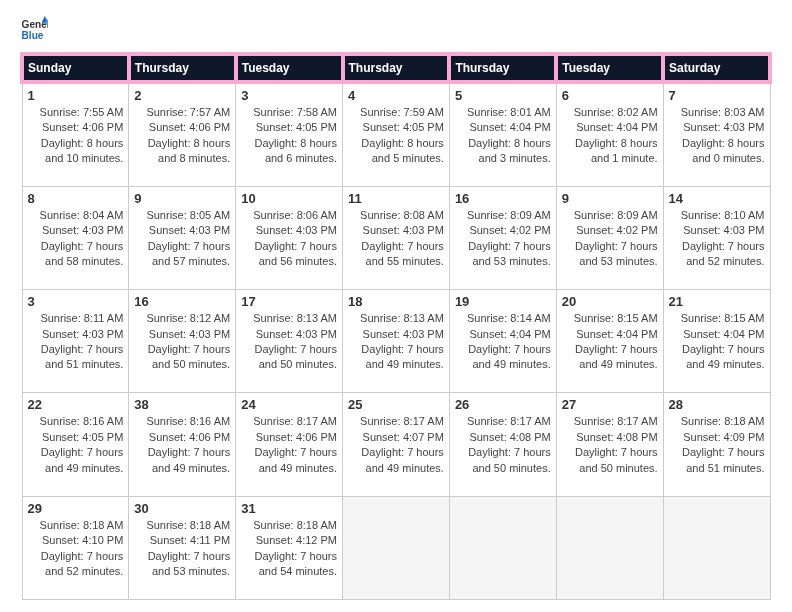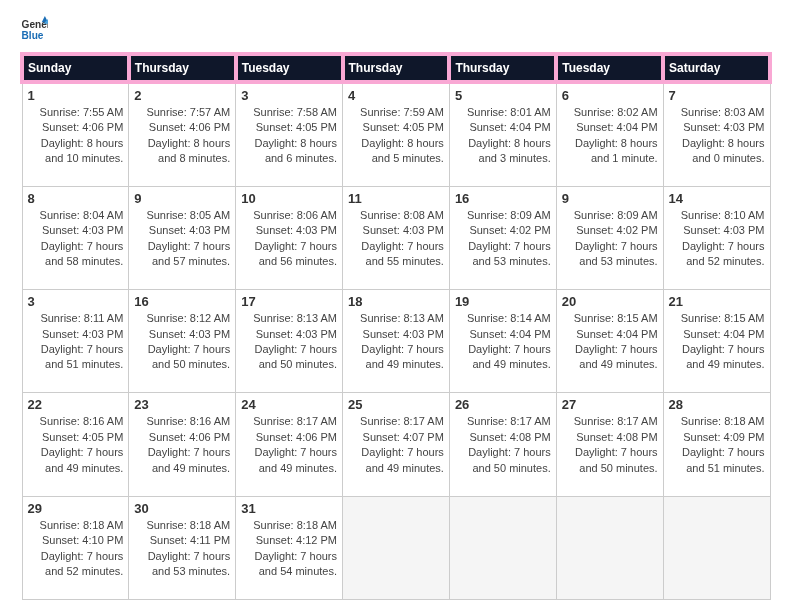--- a/index.html
+++ b/index.html
@@ -204,21 +204,21 @@
             <span class="day-num">21</span>
             <div class="day-info">Sunrise: 8:15 AM<br>Sunset: 4:04 PM<br>Daylight: 7 hours and 49 minutes.</div>
           </td>
         </tr>
         <tr>
           <td>
             <span class="day-num">22</span>
             <div class="day-info">Sunrise: 8:16 AM<br>Sunset: 4:05 PM<br>Daylight: 7 hours and 49 minutes.</div>
           </td>
           <td>
-            <span class="day-num">23</span>
+            <span class="day-num">38</span>
             <div class="day-info">Sunrise: 8:16 AM<br>Sunset: 4:06 PM<br>Daylight: 7 hours and 49 minutes.</div>
           </td>
           <td>
             <span class="day-num">24</span>
             <div class="day-info">Sunrise: 8:17 AM<br>Sunset: 4:06 PM<br>Daylight: 7 hours and 49 minutes.</div>
           </td>
           <td>
             <span class="day-num">25</span>
             <div class="day-info">Sunrise: 8:17 AM<br>Sunset: 4:07 PM<br>Daylight: 7 hours and 49 minutes.</div>
           </td>

